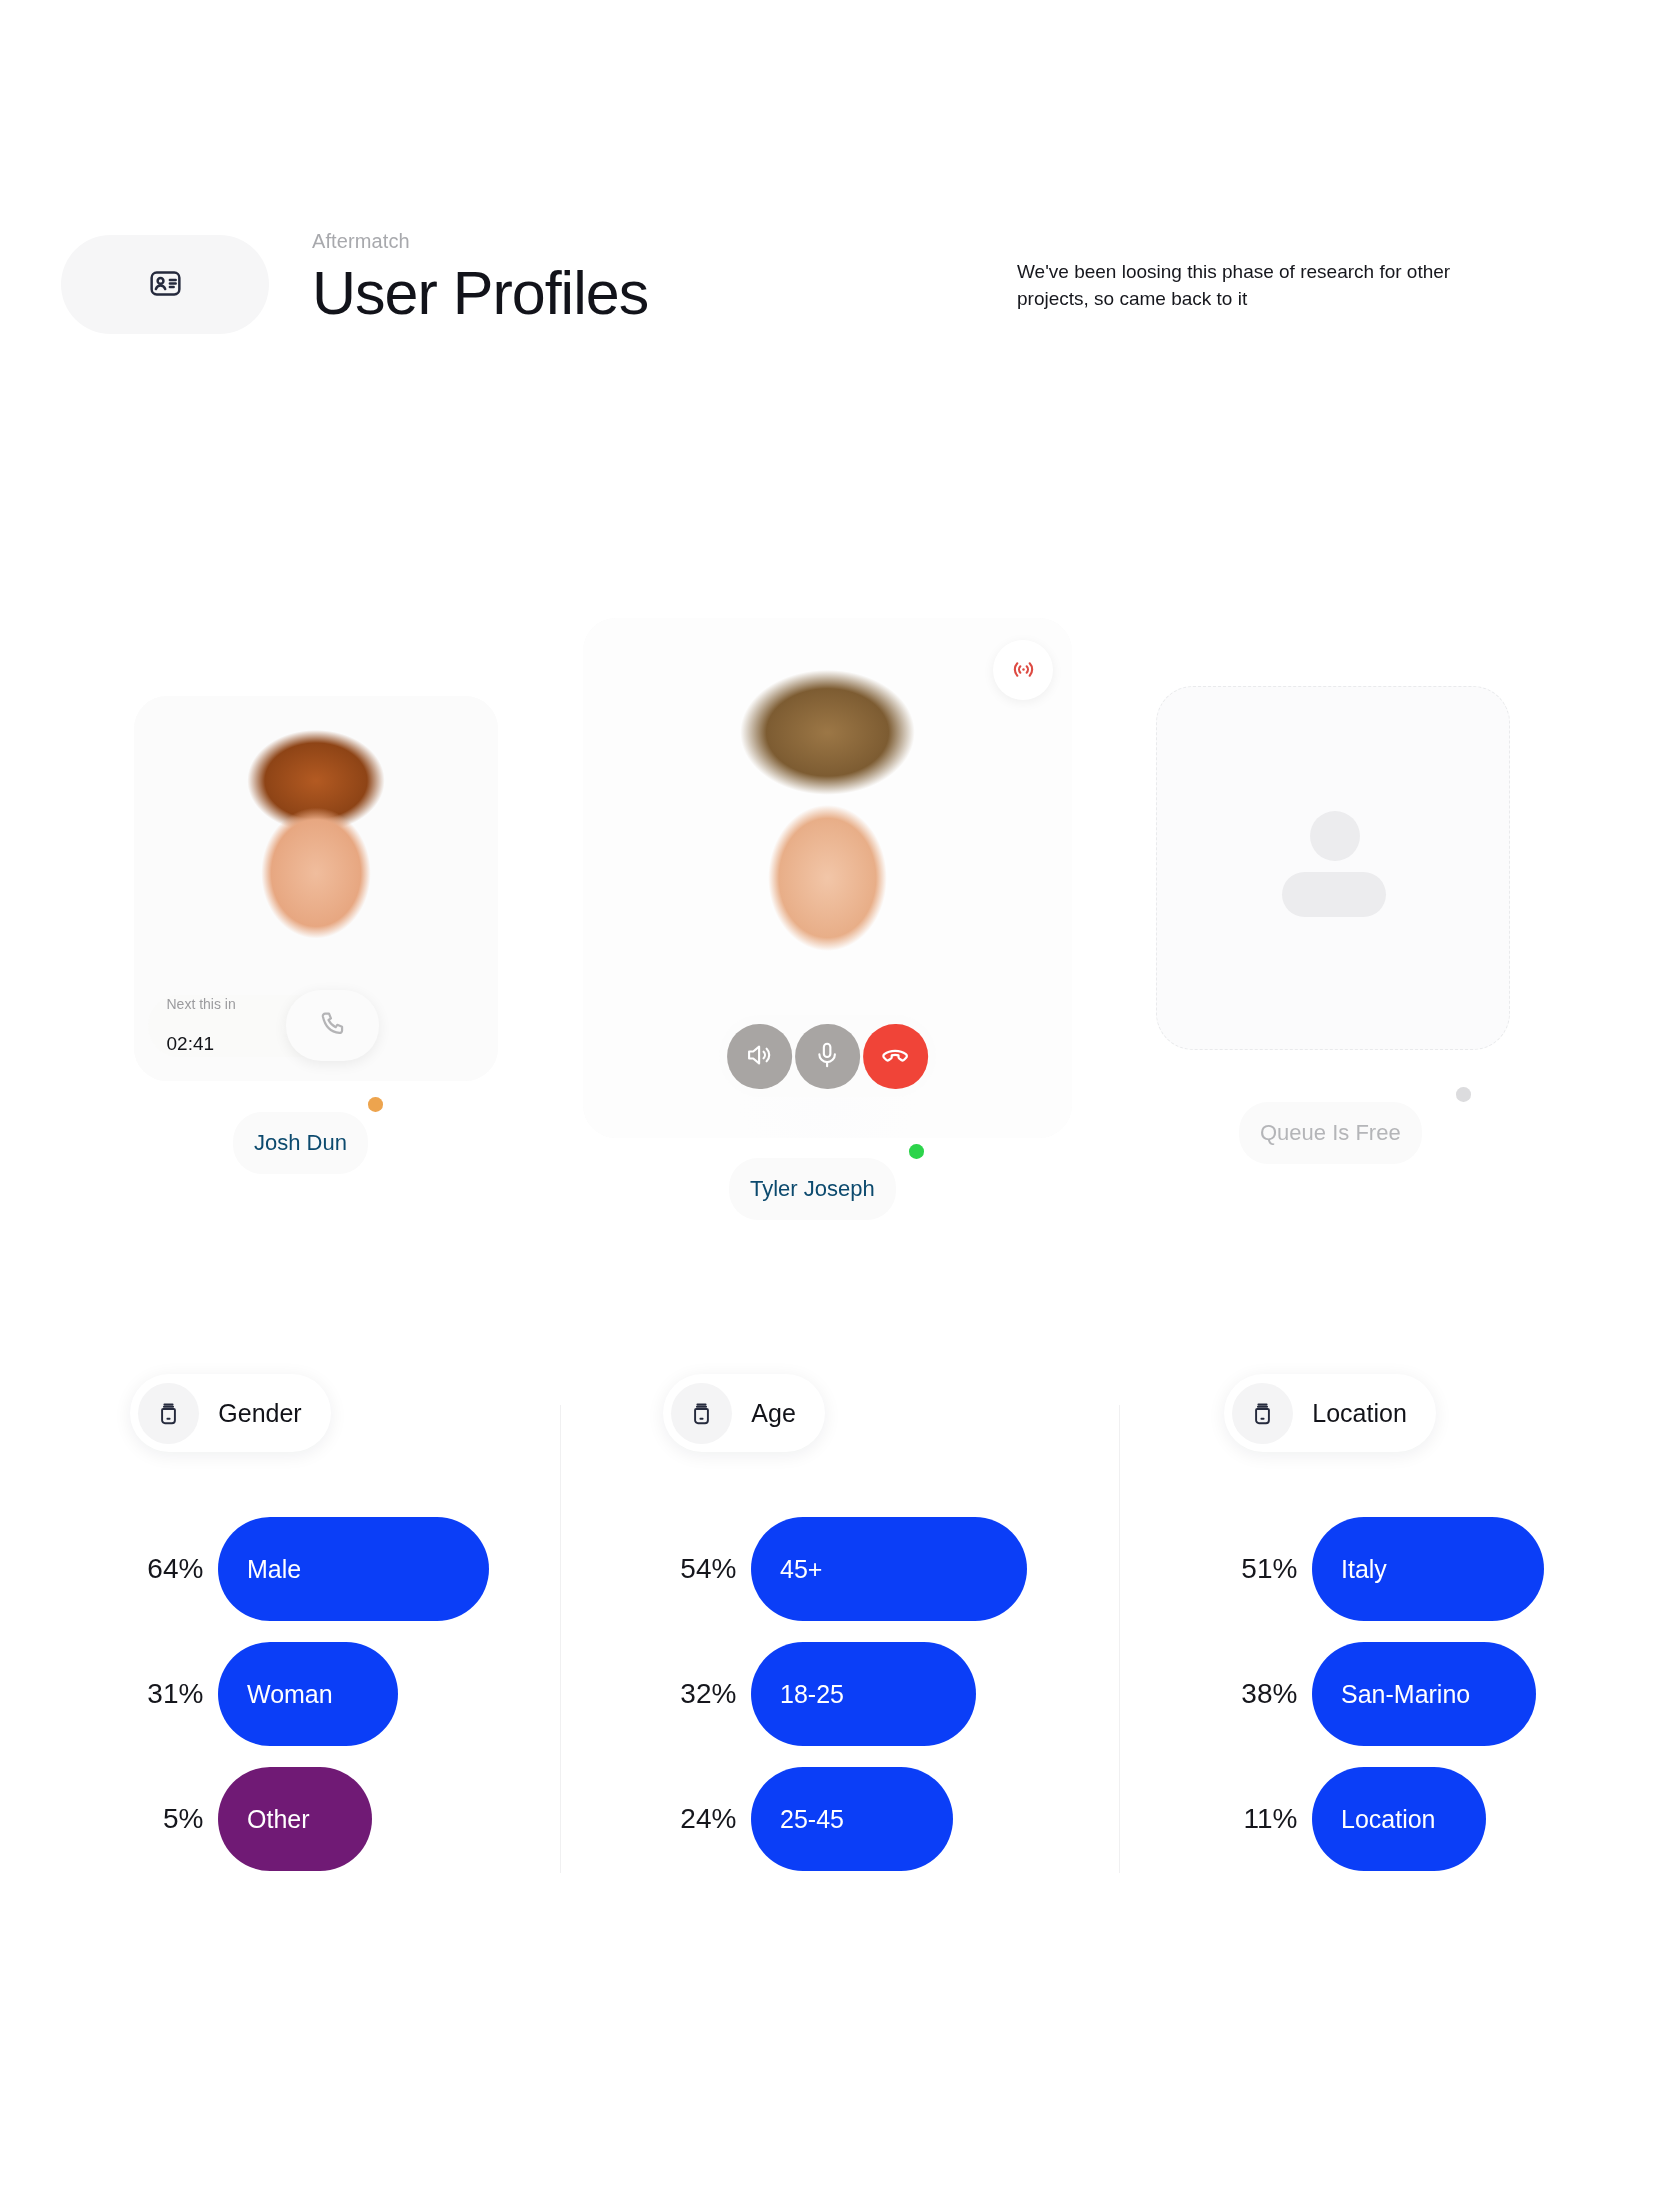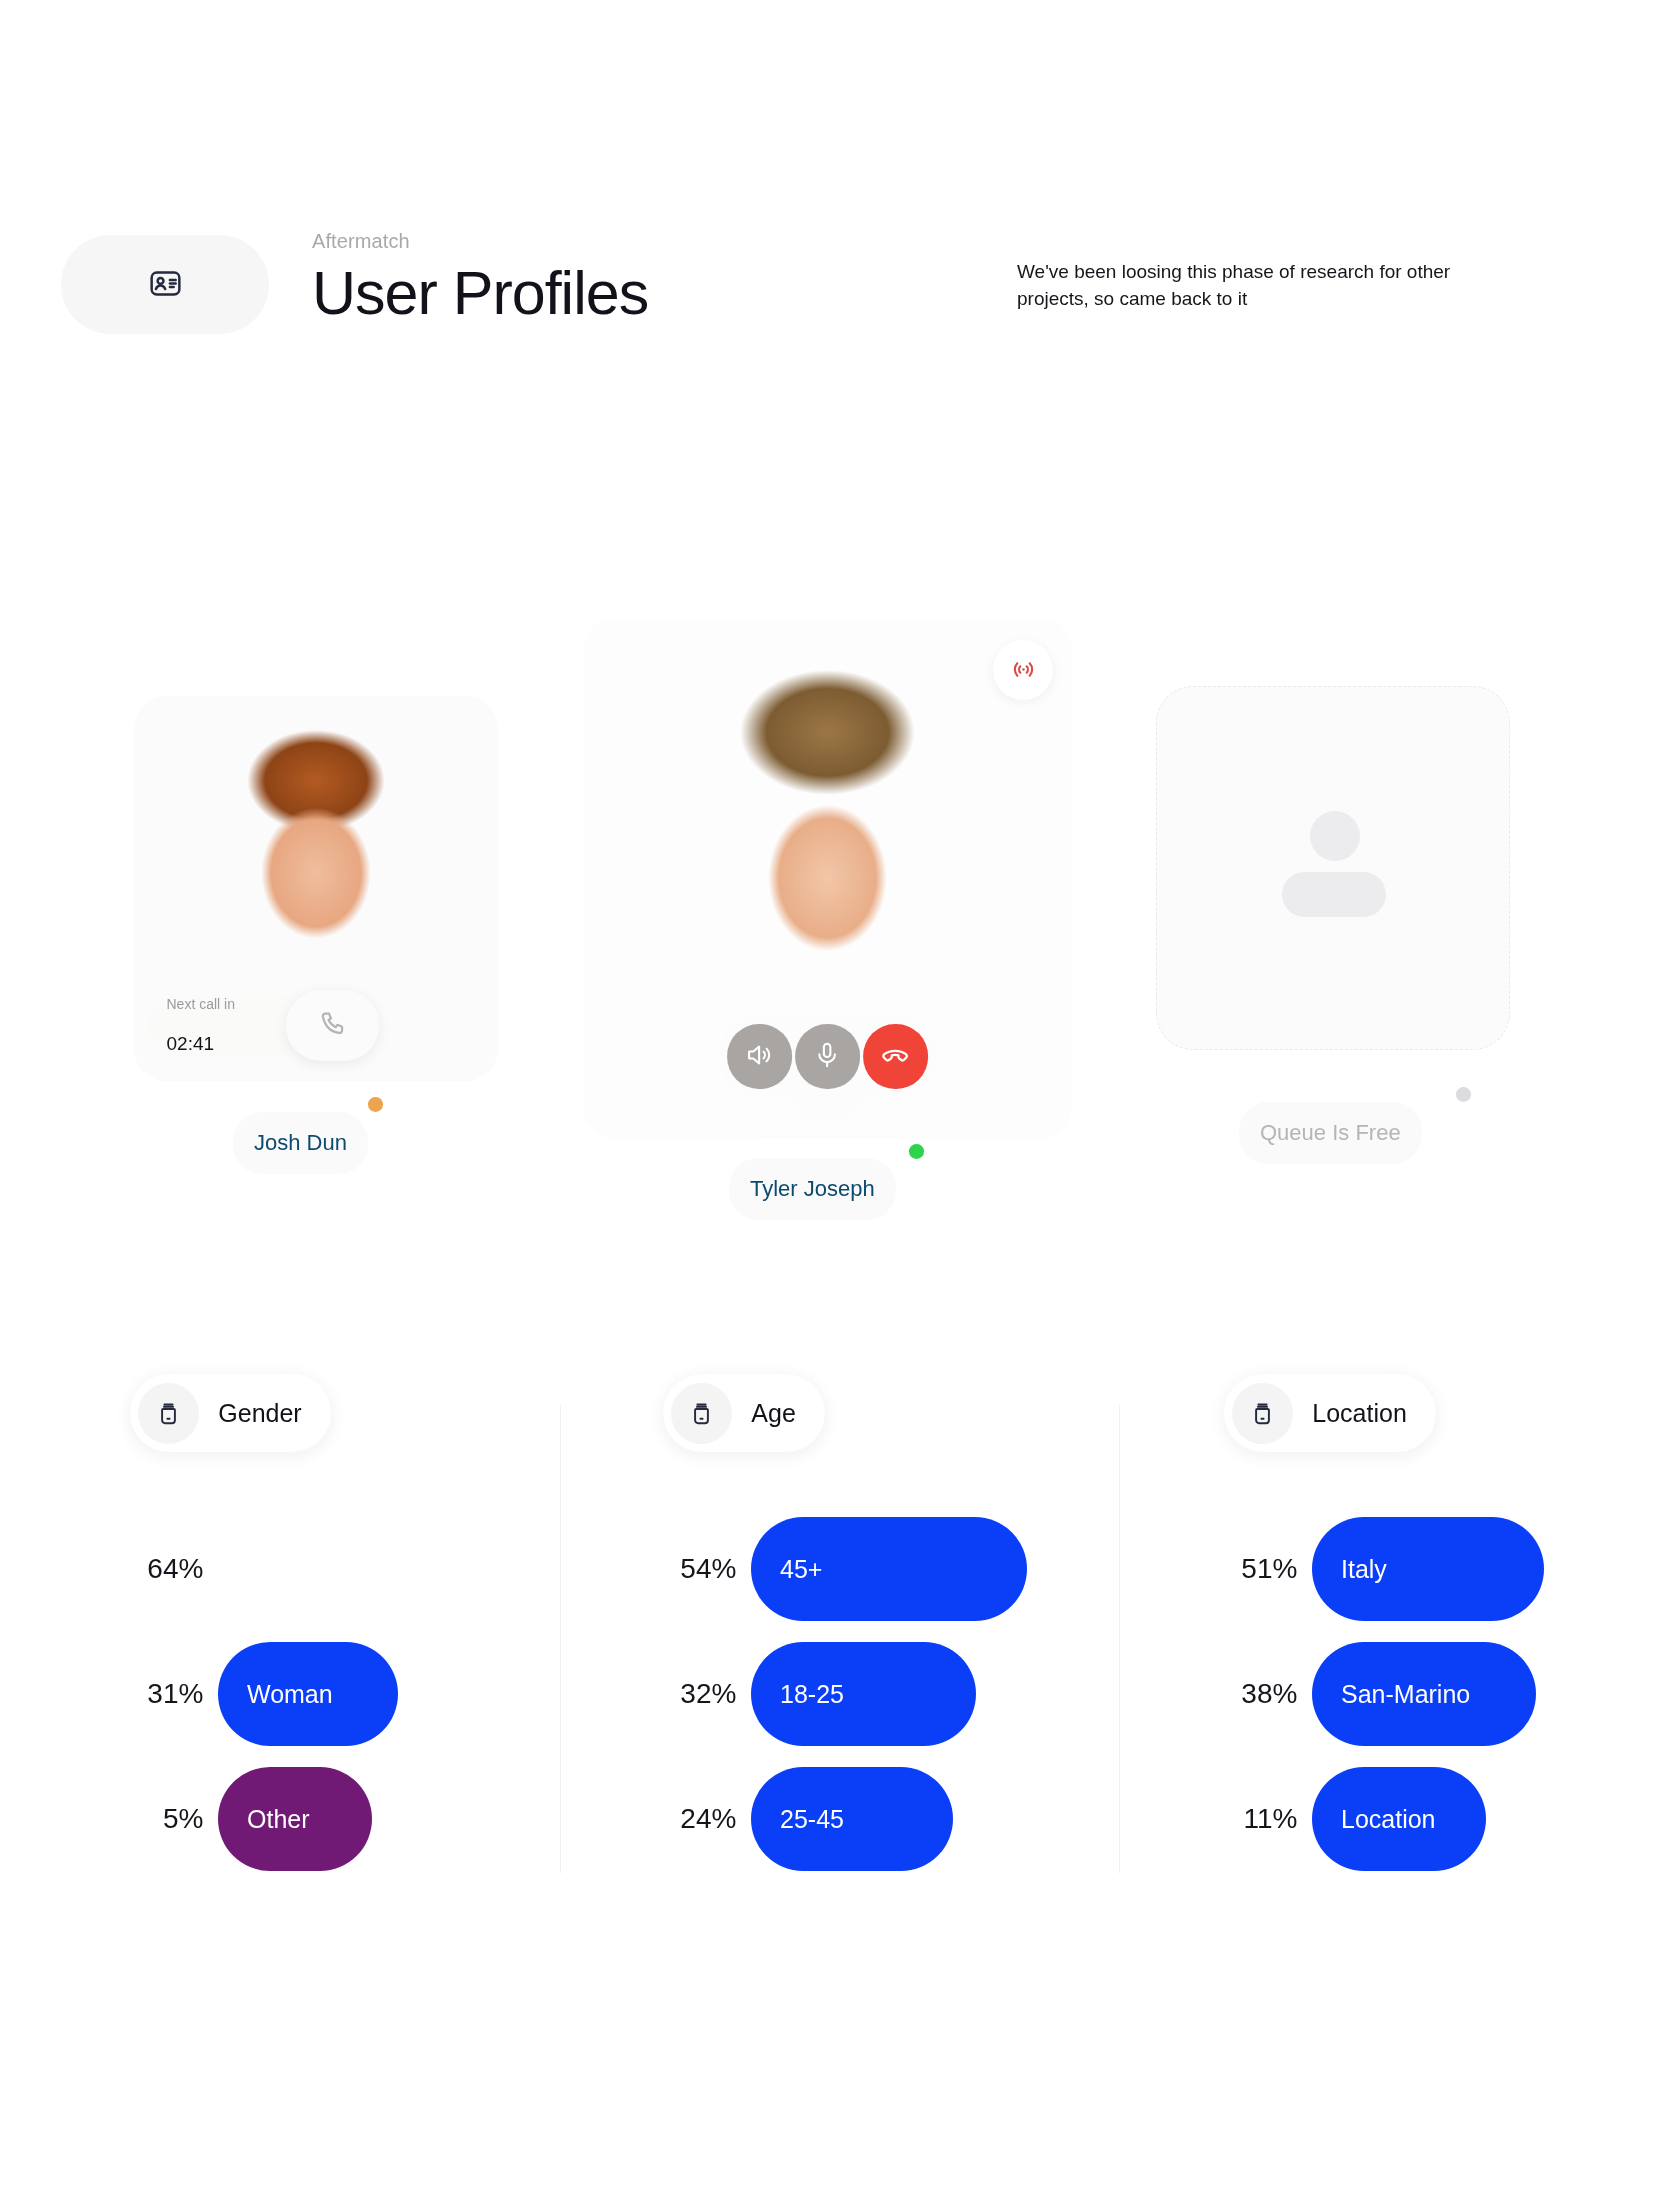--- a/index.html
+++ b/index.html
@@ -181,21 +181,21 @@
   </div>
 
   <div class="cards">
 
     <div class="card card-a" style="left:134px; top:696px;">
       <div class="thumb">
         <div class="photo face-a"></div>
 
         <div class="nextcall-bar">
           <div class="nextcall-text">
-            <div class="nextcall-label">Next call in</div>
+            <div class="nextcall-label">Next this in</div>
             <div class="nextcall-time">02:41</div>
           </div>
         </div>
 
         <div class="call-btn">
           <span>
             <svg viewBox="0 0 24 24" fill="none" stroke="#b4b4b6" stroke-width="1.7" stroke-linecap="round" stroke-linejoin="round">
               <path d="M6.3 3.6h3l1.5 3.7-1.9 1.2a12.5 12.5 0 0 0 5.6 5.6l1.2-1.9 3.7 1.5v3a1.8 1.8 0 0 1-2 1.8C10.4 17.8 6.2 13.6 4.5 5.6a1.8 1.8 0 0 1 1.8-2z"></path>
             </svg>
           </span>
@@ -285,20 +285,21 @@
             <path d="M8.2 6.4h7.6M8.6 4.6h6.8"></path>
             <rect x="10.3" y="15.6" width="3.4" height="1.5" rx=".7" fill="#252a3d" stroke="none"></rect>
           </svg>
         </span>
         <span class="chip-label">Gender</span>
       </div>
 
       <div class="bars">
         <div class="bar-row">
           <span class="bar-pct">64%</span>
+          <span class="bar" style="width:271px; background:#0b3ef7;">Male</span>
         </div>
         <div class="bar-row">
           <span class="bar-pct">31%</span>
           <span class="bar" style="width:180px; background:#0b3ef7;">Woman</span>
         </div>
         <div class="bar-row">
           <span class="bar-pct">5%</span>
           <span class="bar" style="width:154px; background:#701a75;">Other</span>
         </div>
       </div>

